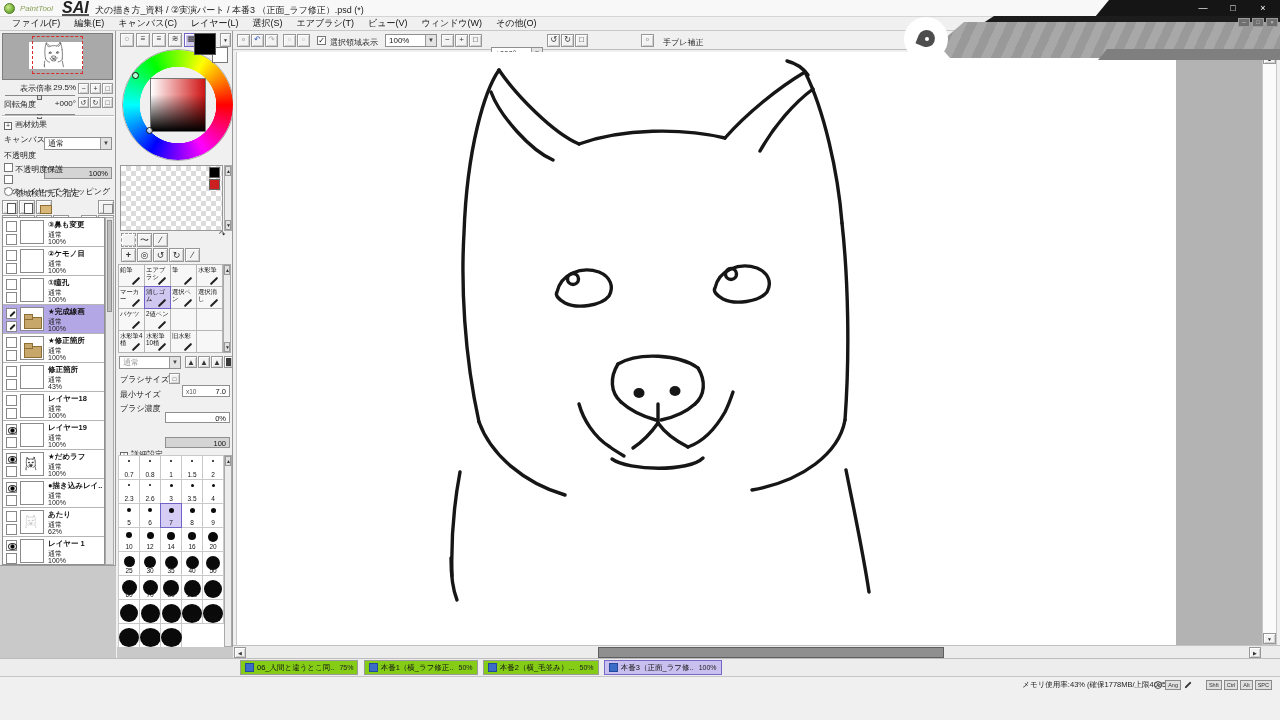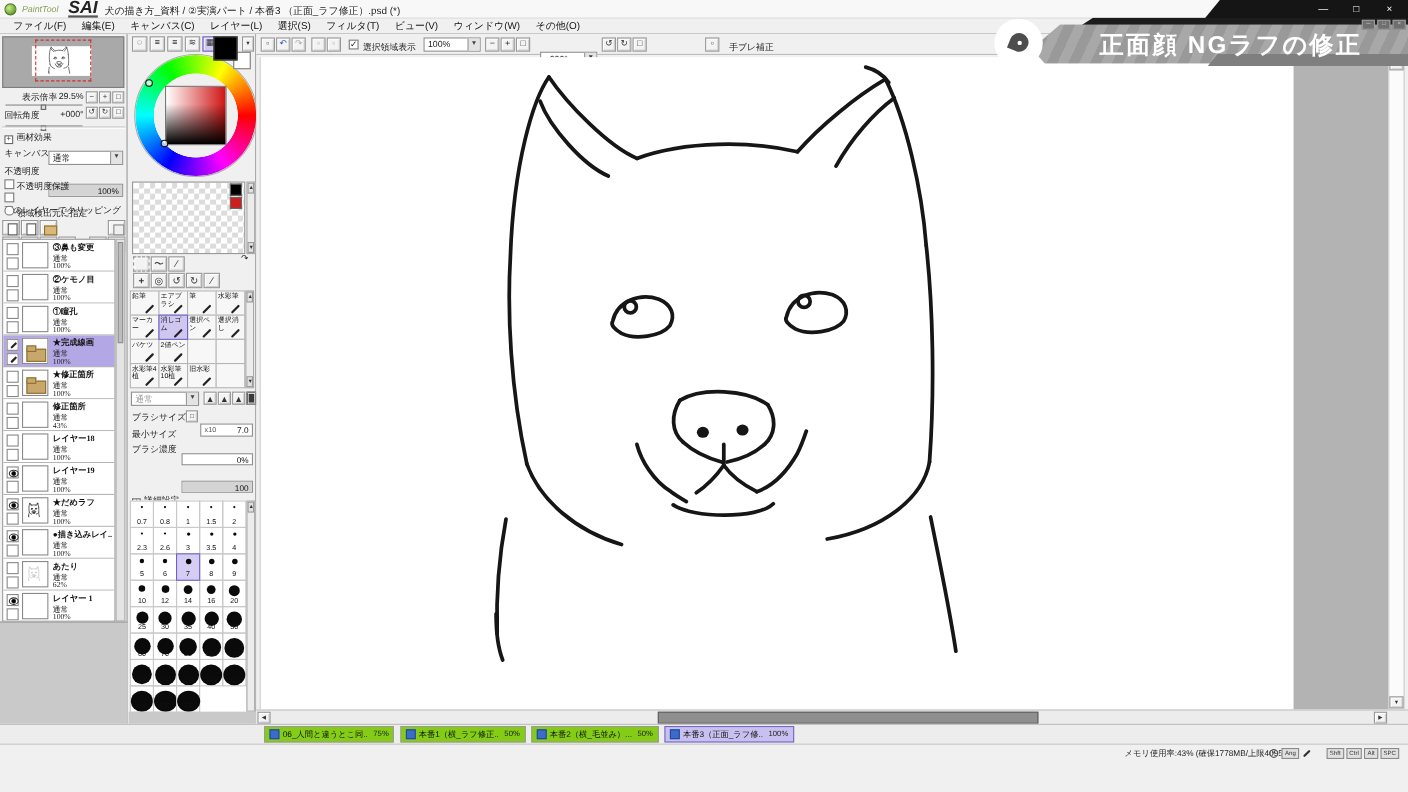--- a/index.html
+++ b/index.html
@@ -40,21 +40,21 @@
   #leftpanel { left:0; top:31px; width:116px; height:627px; background:#f0f0f0; border-right:1px solid #9a9a9a; }
   .navbox { left:2px; top:2px; width:111px; height:47px; background:#a9a9a9; border:1px solid #7d7d7d; }
   .navpage { position:absolute; left:26px; top:8px; width:54px; height:27px; background:#fff; }
   .navsel { position:absolute; left:29px; top:2px; width:51px; height:38px; border:1px dashed #d92c2c; }
   .srow-lbl { font-size:8px; color:#222; }
   .mini-slider { height:3px; border-top:1px solid #888; position:relative; }
   .mini-slider .car { position:absolute; top:-1px; width:5px; height:5px; background:#ddd; border:1px solid #666; }
   .sq { width:11px; height:11px; font-size:7px; line-height:9px; }
   .divline { border-top:1px solid #bbb; border-bottom:1px solid #fff; }
   .plusbox { display:inline-block; width:8px; height:8px; border:1px solid #666; background:#fff; font-size:7px; line-height:6px; text-align:center; color:#333; vertical-align:-1px; margin-right:3px;}
-  .layerlist { left:2px; top:186px; width:103px; height:348px; background:#fff; border:1px solid #8f8f8f; overflow:hidden;font-family:Liberation Serif, serif;}
+  .layerlist { left:2px; top:186px; width:103px; height:348px; background:#fff; border:1px solid #8f8f8f; overflow:hidden;}
   .layerscroll { left:105px; top:186px; width:9px; height:348px; background:#e4e4e4; border:1px solid #aaa; }
   .layerscroll .thumbv { position:absolute; left:1px; right:1px; top:2px; height:92px; background:#bdbdbd; border:1px solid #909090;}
   .layer { position:relative; height:29px; border-bottom:1px solid #b5b5b5; background:#fff; }
   .layer.selected { background:#b4a7e5; }
   .layer .c1,.layer .c2 { position:absolute; left:3px; width:11px; height:11px; background:#fff; border:1px solid #888; }
   .layer .c1 { top:3px; } .layer .c2 { top:16px; }
   .layer.has-eye .c1::after { content:""; position:absolute; left:1px; top:2px; width:7px; height:5px; border-radius:50%; background:radial-gradient(circle at 50% 50%, #000 30%, #555 45%, #fff 60%); border:1px solid #333;}
   .layer.tools .c1::after, .layer.tools .c2::after { content:""; position:absolute; left:2px; top:4px; width:7px; height:2px; background:#222; border-radius:1px; transform:rotate(-45deg); }
   .layer .thumb { position:absolute; left:17px; top:2px; width:24px; height:24px; background:#fff; border:1px solid #8a8a8a; overflow:hidden;}
   .layer .thumb svg { display:none; width:22px; height:22px; }
@@ -212,21 +212,21 @@
     <span class="ab brand-sai">SAI</span>
     <span class="ab doc-title">犬の描き方_資料 / ②実演パート / 本番3 （正面_ラフ修正）.psd (*)</span>
     <div class="ab tb-black"></div>
     <div class="ab winbtn" style="right:62px">—</div>
     <div class="ab winbtn" style="right:32px">□</div>
     <div class="ab winbtn" style="right:2px">×</div>
   </div>
 
   <div class="ab" id="menubar">
     
-  <span class="menu-item">ファイル(F)</span><span class="menu-item">編集(E)</span><span class="menu-item">キャンバス(C)</span><span class="menu-item">レイヤー(L)</span><span class="menu-item">選択(S)</span><span class="menu-item">フィルタ(T)</span><span class="menu-item">ビュー(V)</span><span class="menu-item">ウィンドウ(W)</span><span class="menu-item">その他(O)</span></div>
+  <span class="menu-item">ファイル(F)</span><span class="menu-item">編集(E)</span><span class="menu-item">キャンバス(C)</span><span class="menu-item">レイヤー(L)</span><span class="menu-item">選択(S)</span><span class="menu-item">エアブラシ(T)</span><span class="menu-item">ビュー(V)</span><span class="menu-item">ウィンドウ(W)</span><span class="menu-item">その他(O)</span></div>
 
   <div class="ab" id="leftpanel">
     <div class="ab navbox">
       <div class="navpage">
         <svg class="dog-mini" width="54" height="27" viewBox="0 0 940 591" preserveAspectRatio="xMidYMid meet">
             <use href="#dogart"></use>
           </svg>
       </div>
       <div class="navsel"></div>
     </div>
@@ -884,19 +884,18 @@
 
 
   <div class="ab" id="banner">
     <div class="bnr-black"></div>
     <div class="bnr-band"></div>
     <div class="bnr-dark"></div>
     <div class="bnr-circle">
       <div class="bnr-nib"></div>
       <div class="bnr-nibdot"></div>
     </div>
-    <div class="bnr-text">正面顔 NGラフの修正</div>
     <div class="bnr-wbtn" style="right:30px">─</div>
     <div class="bnr-wbtn" style="right:16px">□</div>
     <div class="bnr-wbtn" style="right:2px">×</div>
   </div>
 
 </div>
 
 </body></html>

